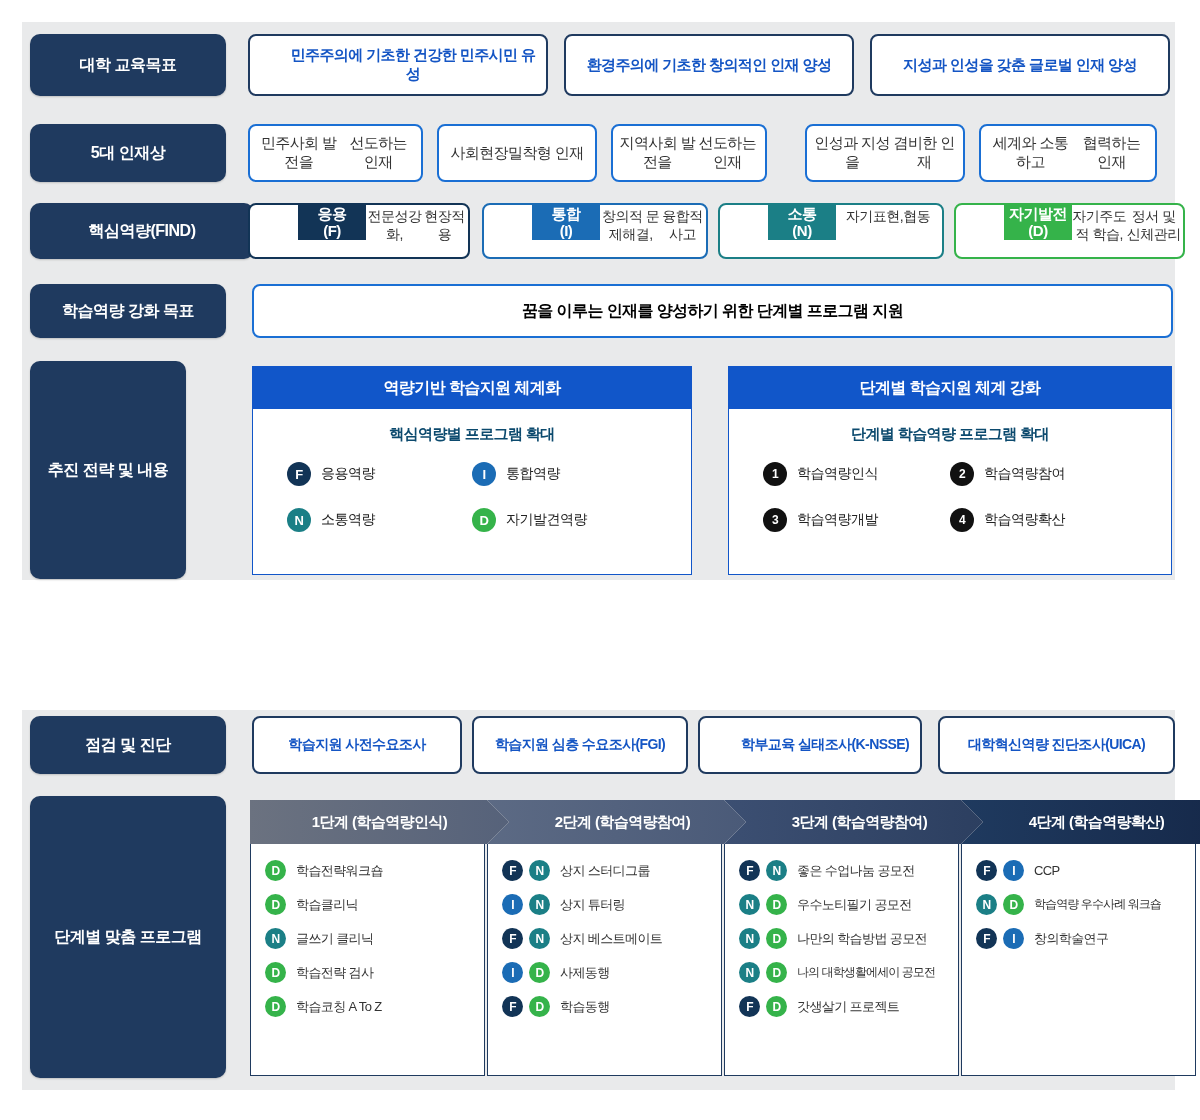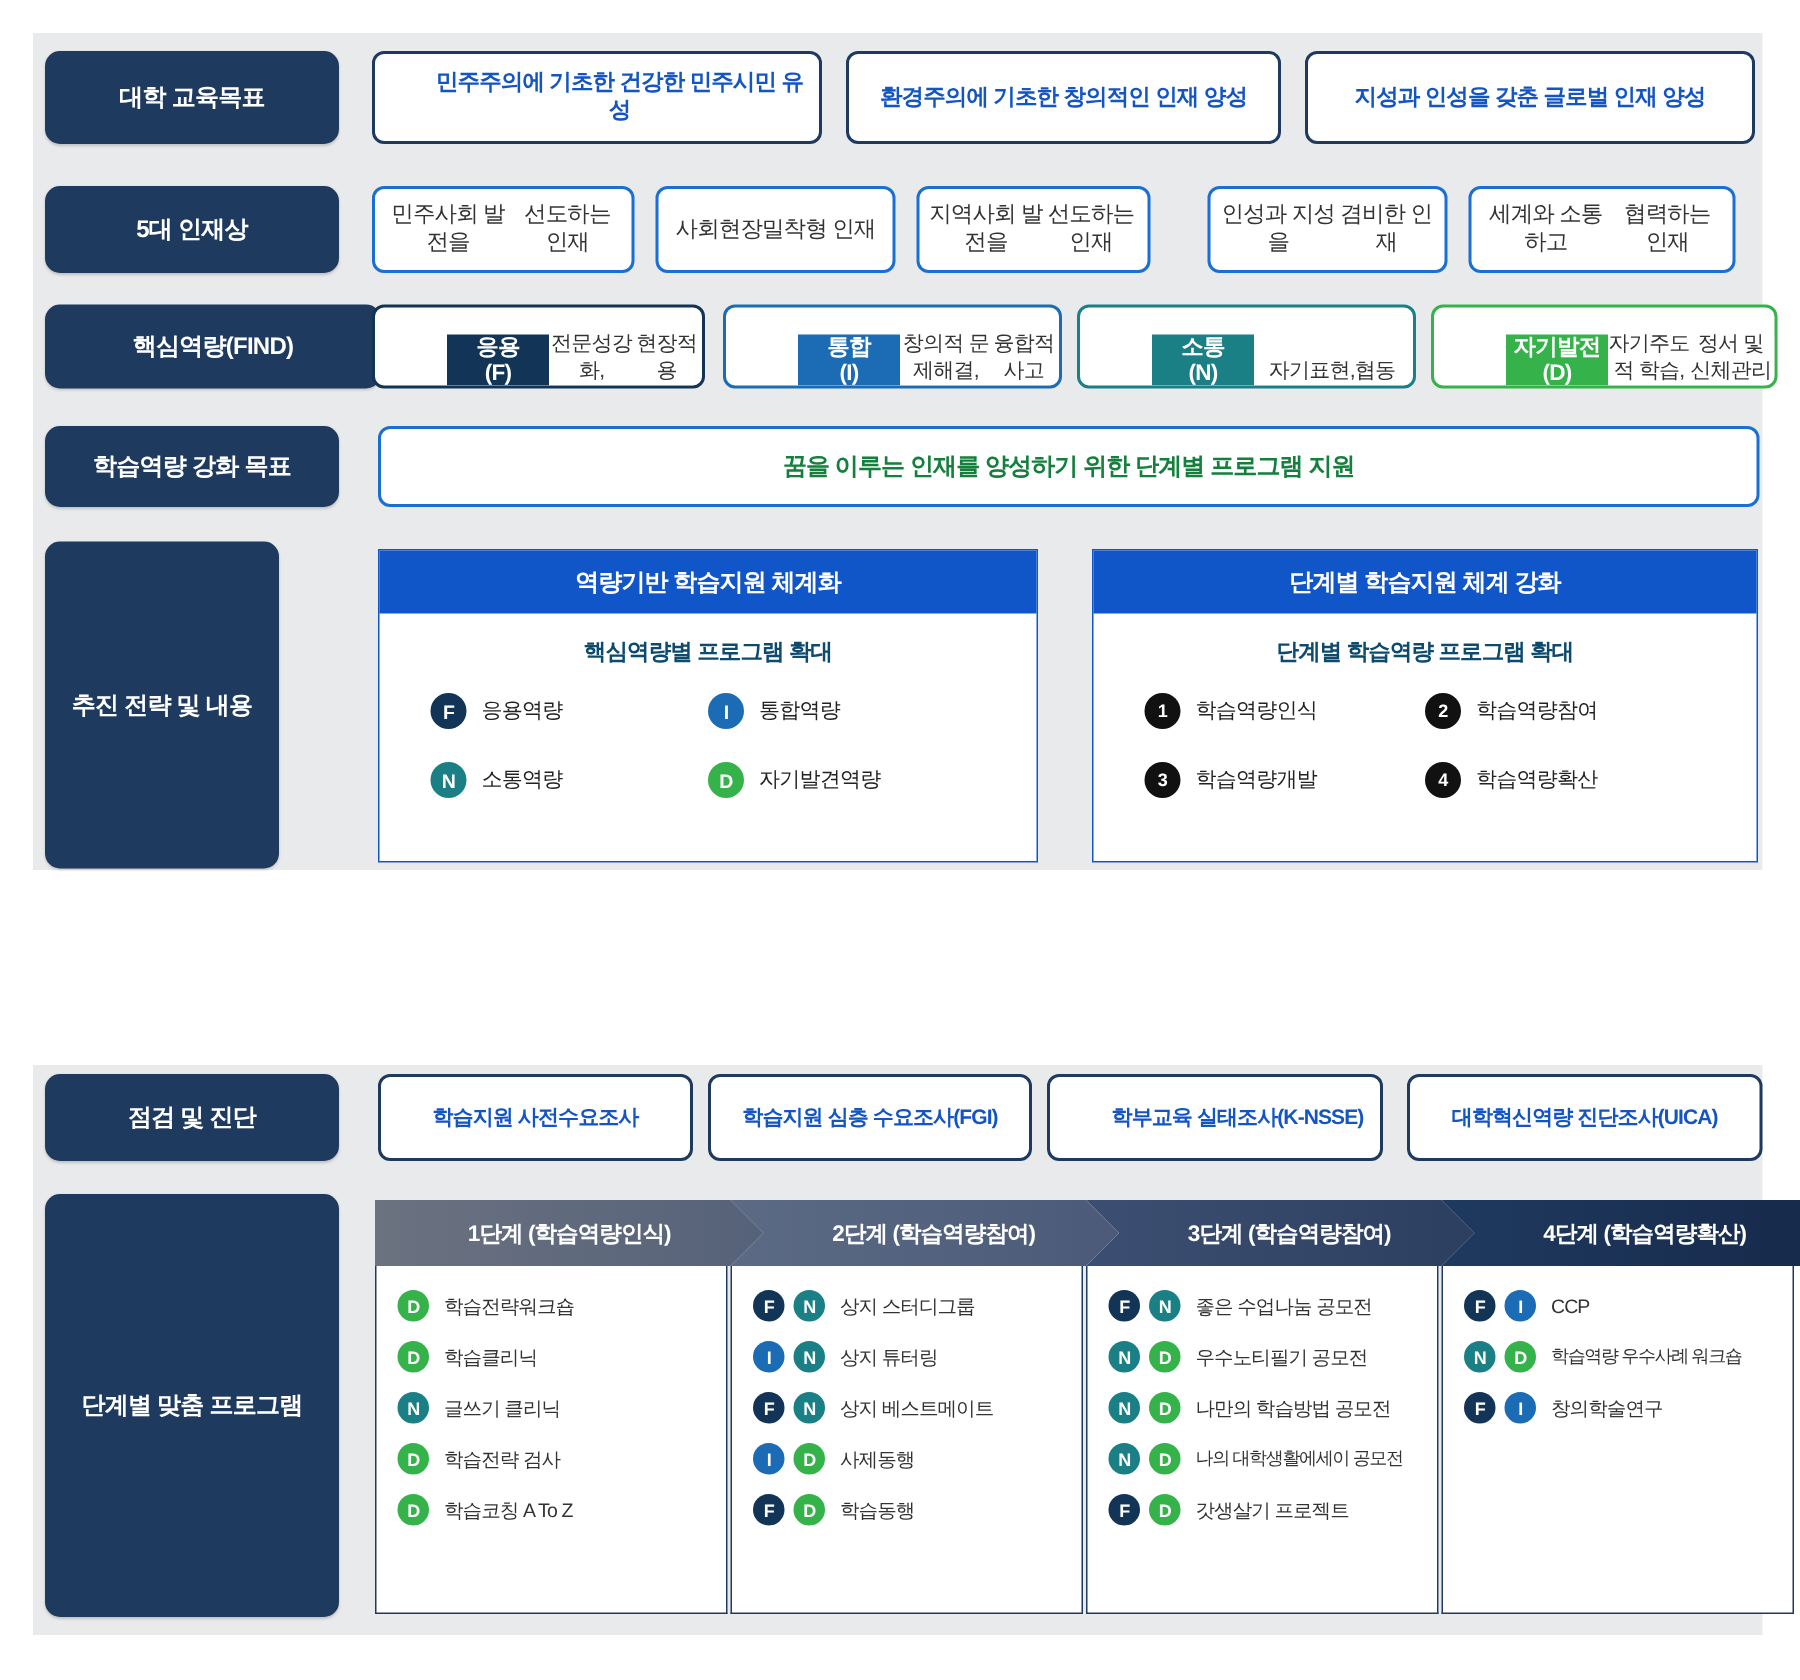--- a/index.html
+++ b/index.html
@@ -52,21 +52,21 @@
   }
   .chip.thin {
     border: 2px solid #1a6fd4;
     color: #333333;
     font-weight: normal;
     font-size: 15px;
   }
 
   
   .find {
-    display: flex; align-items: flex-end;
+    display: flex; align-items: flex-start;
     border-radius: 8px;
     overflow: hidden;
     background:#fff;
     padding-left:48px;
   }
   .find-key {
     width: 68px;
     display:flex; flex-direction:column; align-items:center; justify-content:center;
     color:#fff; font-weight:bold; font-size:15px; line-height:1.15;
     letter-spacing:-0.5px;
@@ -78,21 +78,21 @@
     text-align:center;
     font-size:14px; color:#333; line-height:1.3; letter-spacing:-0.5px;
     border-top:2px solid; border-right:2px solid; border-bottom:2px solid;
     border-top-right-radius:8px; border-bottom-right-radius:8px;
   }
 
   
   .goalbar {
     background:#fff; border:2px solid #1a6fd4; border-radius:8px;
     display:flex; align-items:center; justify-content:center;
-    font-size:16px; font-weight:bold; color:#15803d; letter-spacing:-0.6px;
+    font-size:16px; font-weight:bold; color:#000000; letter-spacing:-0.6px;
   }
 
   
   .strat { background:#fff; border:1px solid #1156c9; }
   .strat-head {
     background:#1156c9; color:#fff; font-weight:bold; font-size:16px;
     height:42px; display:flex; align-items:center; justify-content:center;
     letter-spacing:-0.6px;
   }
   .strat-sub {

